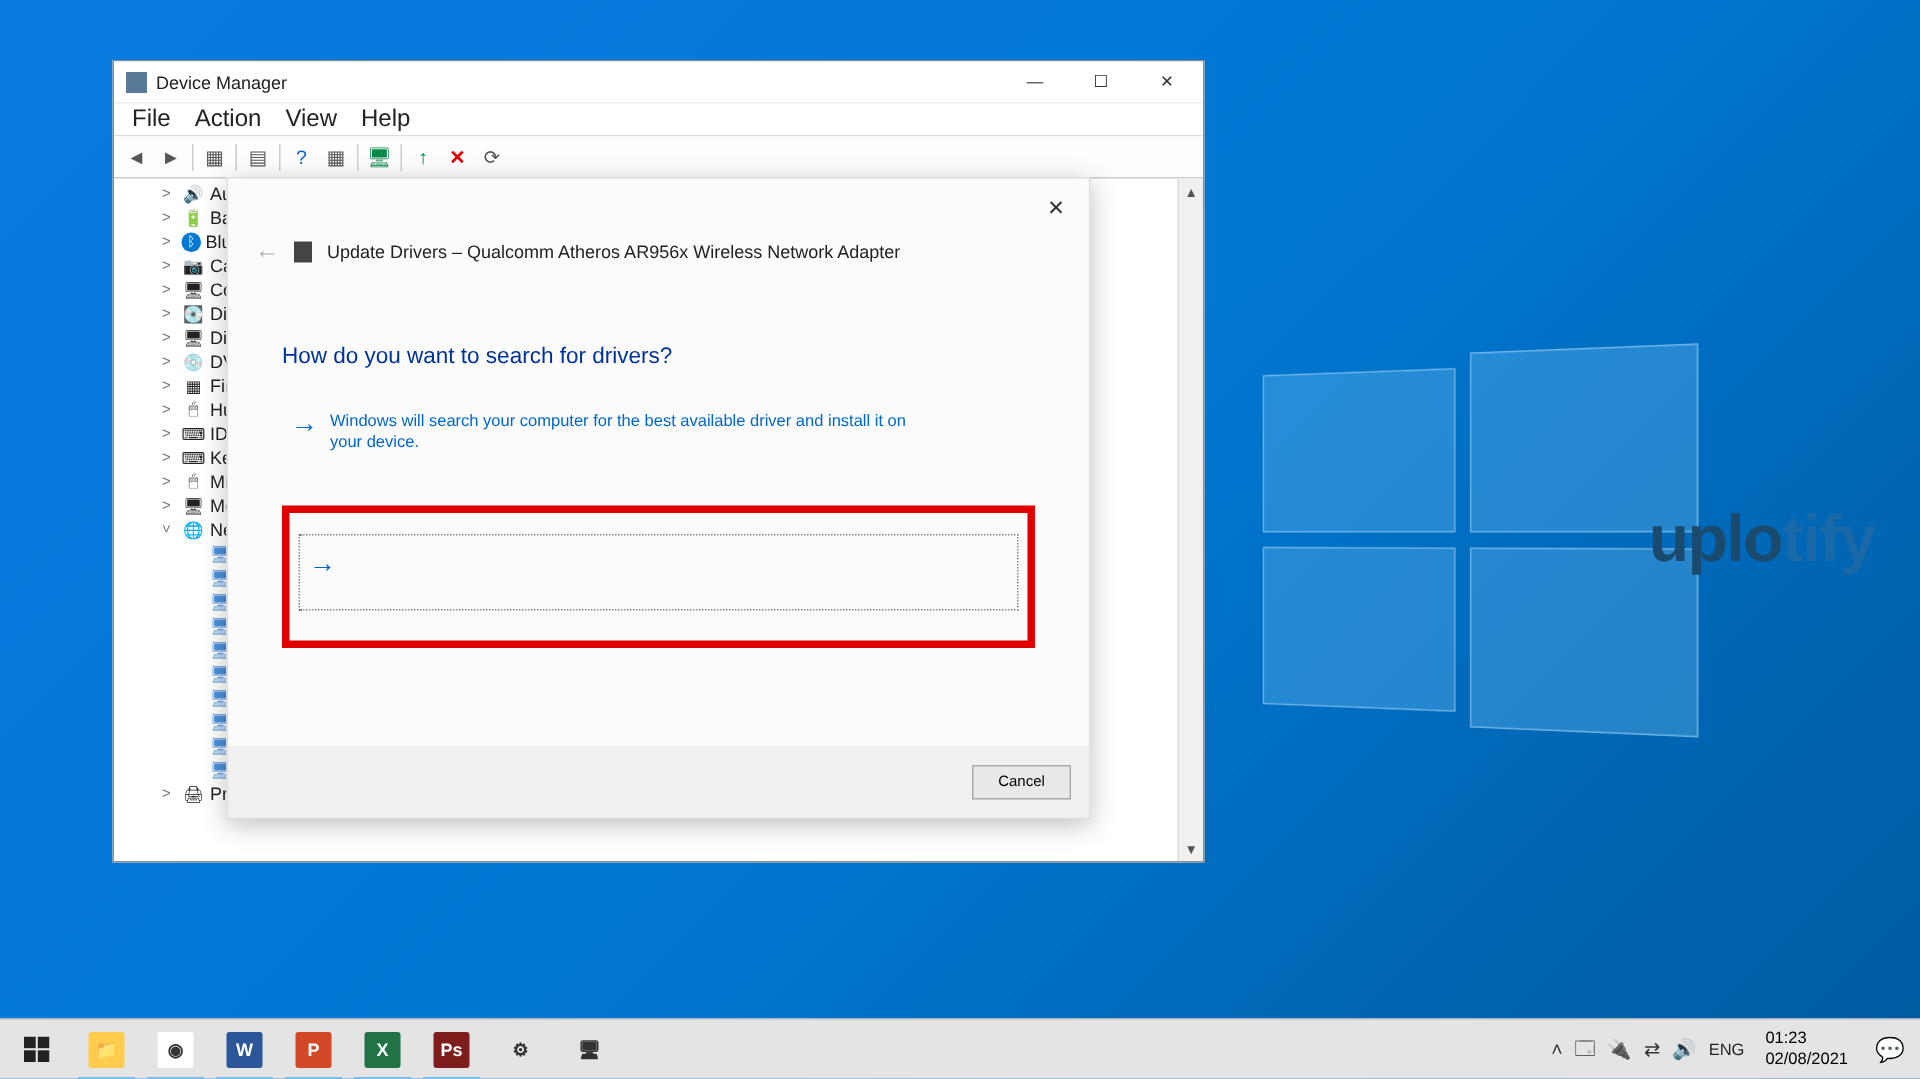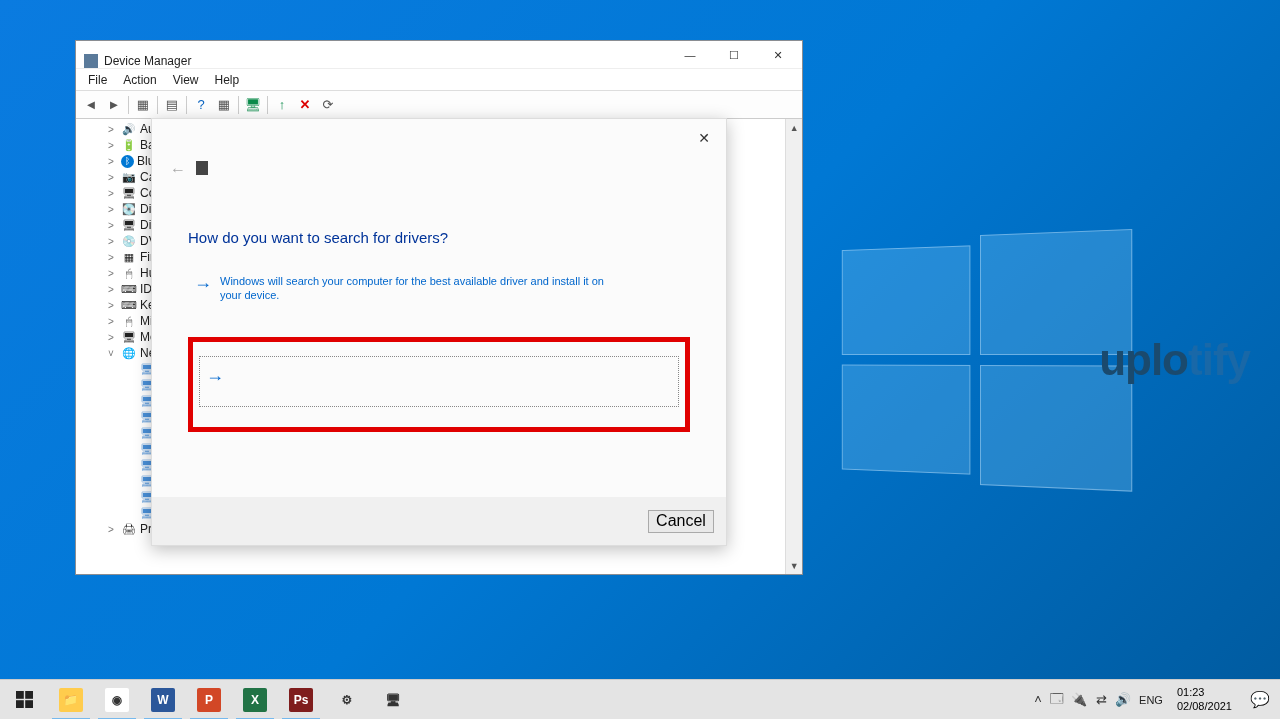--- a/index.html
+++ b/index.html
@@ -11,26 +11,26 @@
 .win-logo-bg .p1 { left: 0; top: 10px; width: 140px; height: 110px; }
 .win-logo-bg .p2 { left: 150px; top: 0; width: 150px; height: 120px; }
 .win-logo-bg .p3 { left: 0; top: 130px; width: 140px; height: 110px; }
 .win-logo-bg .p4 { left: 150px; top: 130px; width: 150px; height: 120px; }
 
 .watermark { position: absolute; right: 30px; top: 335px; font-size: 44px; font-weight: 700; color: #1a4a6e; letter-spacing: -1px; }
 .watermark .faded { color: #2a6a9e; opacity: 0.6; }
 
 
 .devmgr { position: absolute; left: 75px; top: 40px; width: 728px; height: 535px; background: #fff; border: 1px solid #8a8d92; display: flex; flex-direction: column; }
-.titlebar { height: 28px; display: flex; align-items: flex-end; padding: 0 2px 0 8px; background: #fff; border-bottom: 1px solid #eee; font-size: 12px; color: #222; }
+.titlebar { height: 28px; display: flex; align-items: center; padding: 0 2px 0 8px; background: #fff; border-bottom: 1px solid #eee; font-size: 12px; color: #222; }
 .titlebar .ico { width: 14px; height: 14px; margin-right: 6px; background: #5a7a9a; }
 .titlebar .spacer { flex: 1; }
 .titlebar .winbtn { width: 44px; height: 26px; display: flex; align-items: center; justify-content: center; color: #333; font-family: Arial; font-size: 11px; }
 
-.menubar { height: 22px; display: flex; align-items: center; padding: 0 4px; font-size: 12px; color: #222; border-bottom: 1px solid #ddd; }
+.menubar { height: 22px; display: flex; align-items: center; padding: 0 4px; font-size: 16px; color: #222; border-bottom: 1px solid #ddd; }
 .menubar span { padding: 2px 8px; }
 
 .toolbar { height: 28px; display: flex; align-items: center; padding: 0 4px; border-bottom: 1px solid #ccc; gap: 1px; background: #fdfdfd; }
 .toolbar .tb { width: 22px; height: 22px; display: flex; align-items: center; justify-content: center; font-size: 13px; color: #555; }
 .toolbar .tb.red { color: #d00; font-weight: bold; }
 .toolbar .sep { width: 1px; height: 18px; background: #ccc; margin: 0 2px; }
 
 .tree-body { flex: 1; display: flex; overflow: hidden; position: relative; }
 .tree { width: 100%; overflow-y: auto; font-size: 12px; color: #222; padding: 2px 0 2px 8px; }
 .tree .row { display: flex; align-items: center; height: 16px; padding-left: 20px; white-space: nowrap; }
@@ -50,21 +50,21 @@
 .dlg-crumb .devico { width: 12px; height: 14px; background: #444; }
 .dlg-body { flex: 1; padding: 40px 36px 0 36px; }
 .dlg-h { font-size: 15px; color: #003399; margin: 32px 0 20px 0; font-weight: 400; }
 .opt { display: flex; gap: 8px; padding: 6px 6px 10px 6px; margin-bottom: 24px; cursor: pointer; }
 .opt .arr { color: #0066cc; font-size: 18px; width: 18px; flex-shrink: 0; }
 .opt .title { color: #0066cc; font-size: 14px; }
 .opt .desc { color: #0066cc; font-size: 11px; margin-top: 2px; max-width: 400px; line-height: 1.3; }
 .opt.highlight { border: 5px solid #e00000; padding: 14px 6px 20px 6px; position: relative; }
 .opt.highlight .inner { border: 1px dotted #888; padding: 8px 6px 20px 6px; width: 100%; display: flex; gap: 8px; }
 .dlg-foot { height: 48px; border-top: none; display: flex; align-items: center; justify-content: flex-end; padding: 0 12px; background: #f0f0f0; }
-.dlg-foot button { width: 66px; height: 23px; background: #e9e9e9; border: 1px solid #aaa; font-size: 16px; }
+.dlg-foot button { width: 66px; height: 23px; background: #e9e9e9; border: 1px solid #aaa; font-size: 10px; }
 
 
 .taskbar { position: absolute; bottom: 0; left: 0; right: 0; height: 40px; background: #e4e4e4; display: flex; align-items: center; border-top: 1px solid #ccc; }
 .taskbar .start { width: 48px; height: 40px; display: flex; align-items: center; justify-content: center; }
 .taskbar .start svg { width: 17px; height: 17px; }
 .taskbar .titem { width: 46px; height: 40px; display: flex; align-items: center; justify-content: center; position: relative; }
 .taskbar .titem.active::after { content: ""; position: absolute; bottom: 0; left: 4px; right: 4px; height: 2px; background: #76b9ed; }
 .taskbar .titem .appico { width: 24px; height: 24px; display: flex; align-items: center; justify-content: center; font-size: 12px; font-weight: bold; color: #fff; border-radius: 2px; }
 .taskbar .flex { flex: 1; }
 .taskbar .tray { display: flex; align-items: center; gap: 8px; padding: 0 6px; font-size: 11px; color: #222; }
@@ -237,20 +237,21 @@
   </div>
 </div>
 
 <div class="dialog">
   <div class="dlg-top">
     <div class="x">✕</div>
   </div>
   <div class="dlg-crumb">
     <span class="back">←</span>
     <span class="devico"></span>
+    <span>Update Drivers – Qualcomm Atheros AR956x Wireless Network Adapter</span>
   </div>
   <div class="dlg-body">
     <div class="dlg-h">How do you want to search for drivers?</div>
     <div class="opt">
       <div class="arr">→</div>
       <div>
         <div class="desc">Windows will search your computer for the best available driver and install it on your device.</div>
       </div>
     </div>
     <div class="opt highlight">

